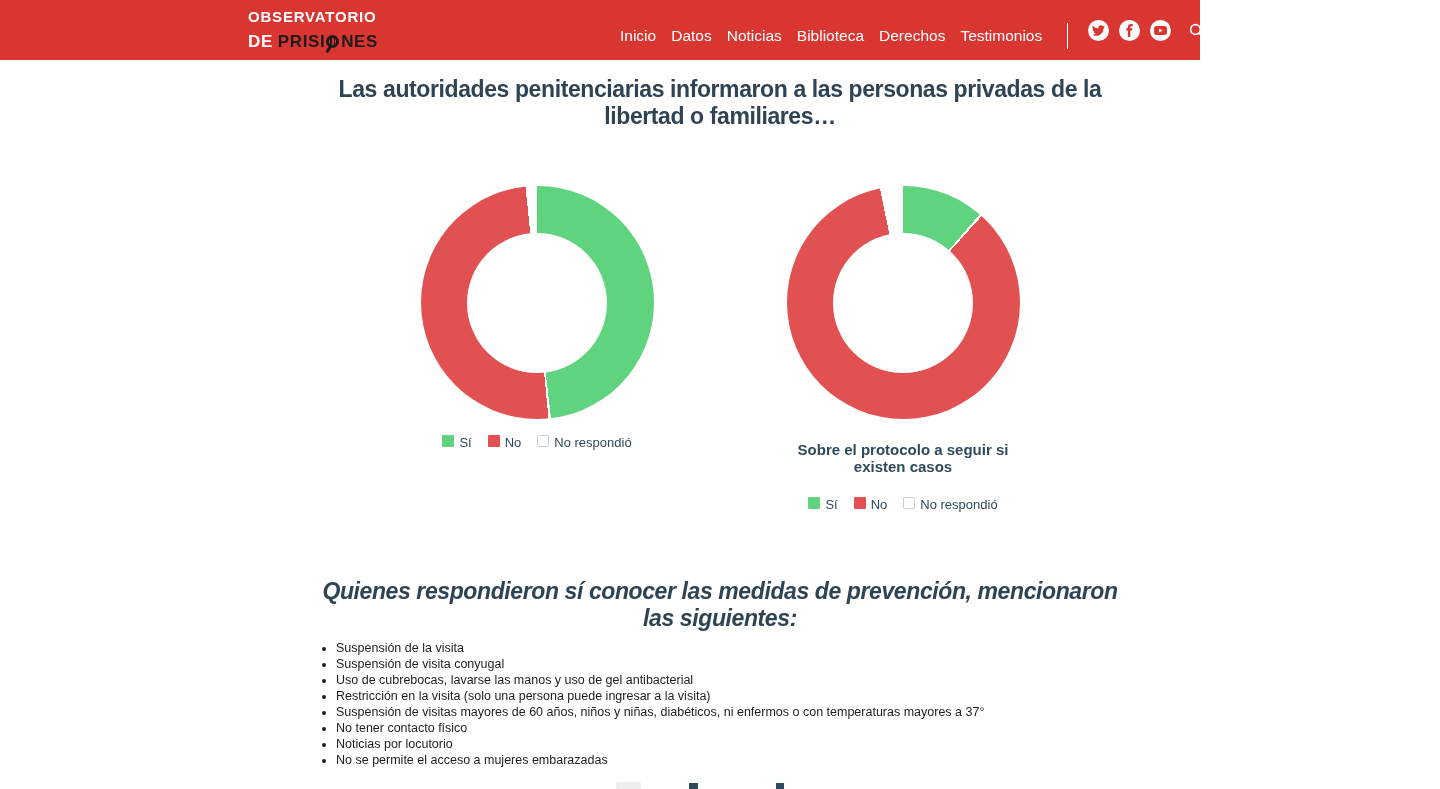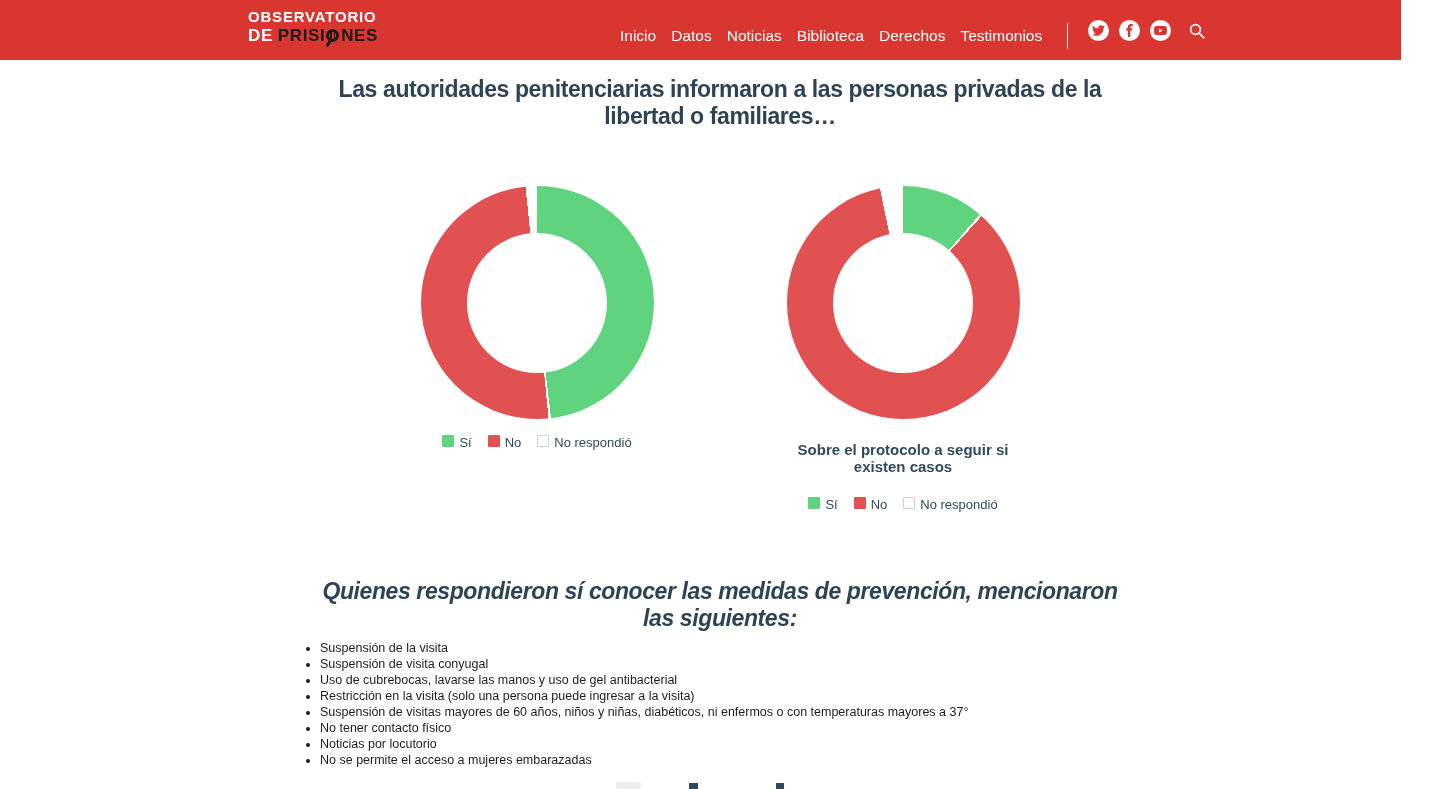--- a/index.html
+++ b/index.html
@@ -1,23 +1,23 @@
 <!DOCTYPE html>
 <html><head>
 <meta charset="utf-8">
 <style>
   * { box-sizing: border-box; margin: 0; padding: 0; }
   html,body { width:1440px; height:789px; overflow:hidden; background:#ffffff;
               font-family:"Liberation Sans", sans-serif; }
 
   
-  .header { position:relative; width:1401px; height:60px; background:#d93531; }
+  .header { position:relative; width:1200px; height:60px; background:#d93531; }
   .logo { position:absolute; left:248px; top:9px; line-height:1.05; cursor:pointer; }
   .logo-line1 { color:#ffffff; font-weight:bold; font-size:15px; letter-spacing:.8px; }
-  .logo-line2 { font-weight:bold; font-size:17px; letter-spacing:.6px; display:flex; align-items:center; margin-top:2px; }
+  .logo-line2 { font-weight:bold; font-size:17px; letter-spacing:.6px; display:flex; align-items:center; margin-top:8px; }
   .logo-de { color:#ffffff; margin-right:5px; }
   .logo-brand { color:#1d1b1b; }
   .magnifier { position:relative; display:inline-block; width:14px; height:14px; margin:0 1px; vertical-align:-1px; }
   .magnifier .lens { position:absolute; left:0; top:0; width:13px; height:13px; border:3px solid #1d1b1b; border-radius:50%; background:transparent; }
   .magnifier .bars { position:absolute; left:3.5px; top:3px; width:6px; height:7px;
       background:repeating-linear-gradient(90deg,#1d1b1b 0 1.5px, transparent 1.5px 3.5px); }
   .magnifier .handle { position:absolute; left:1px; top:11px; width:3px; height:7px; background:#1d1b1b; transform:rotate(35deg); border-radius:1px; }
 
   .nav { position:absolute; left:620px; top:6px; height:60px; display:flex; align-items:center; gap:15px; }
   .nav a { color:#ffffff; text-decoration:none; font-size:15.5px; cursor:pointer; }
@@ -41,21 +41,21 @@
                    color:#2e4a5c; font-size:15px; font-weight:bold; line-height:17px; }
   .legend { margin-top:16px; display:flex; align-items:center; gap:16px; }
   .legend-item { display:flex; align-items:flex-start; gap:5px; }
   .swatch { width:12px; height:12px; border-radius:1px; }
   .legend-label { font-size:13px; color:#2e4a5c; }
 
   .h-section { margin:66px auto 0; max-width:820px; text-align:center; color:#2e4353;
                font-size:23px; font-weight:bold; letter-spacing:-0.4px; line-height:27px;font-style:italic; }
 
   .bullets-wrap { width:840px; margin:8px auto 0; }
-  .bullets { margin-left:20px; }
+  .bullets { margin-left:36px; }
   .bullets li { font-size:12.5px; color:#1d1d1d; line-height:16px; list-style:disc; }
 
   
   .peek { position:absolute; bottom:0; left:0; width:1440px; height:8px; }
   .peek-bar { position:absolute; left:616px; top:1px; width:25px; height:7px; background:#ededed; border-radius:2px; }
   .peek-dash1 { position:absolute; left:689px; top:2px; width:9px; height:6px; background:#2e4a5c; }
   .peek-dash2 { position:absolute; left:776px; top:2px; width:8px; height:6px; background:#2e4a5c; }
 </style>
 </head>
 <body>

